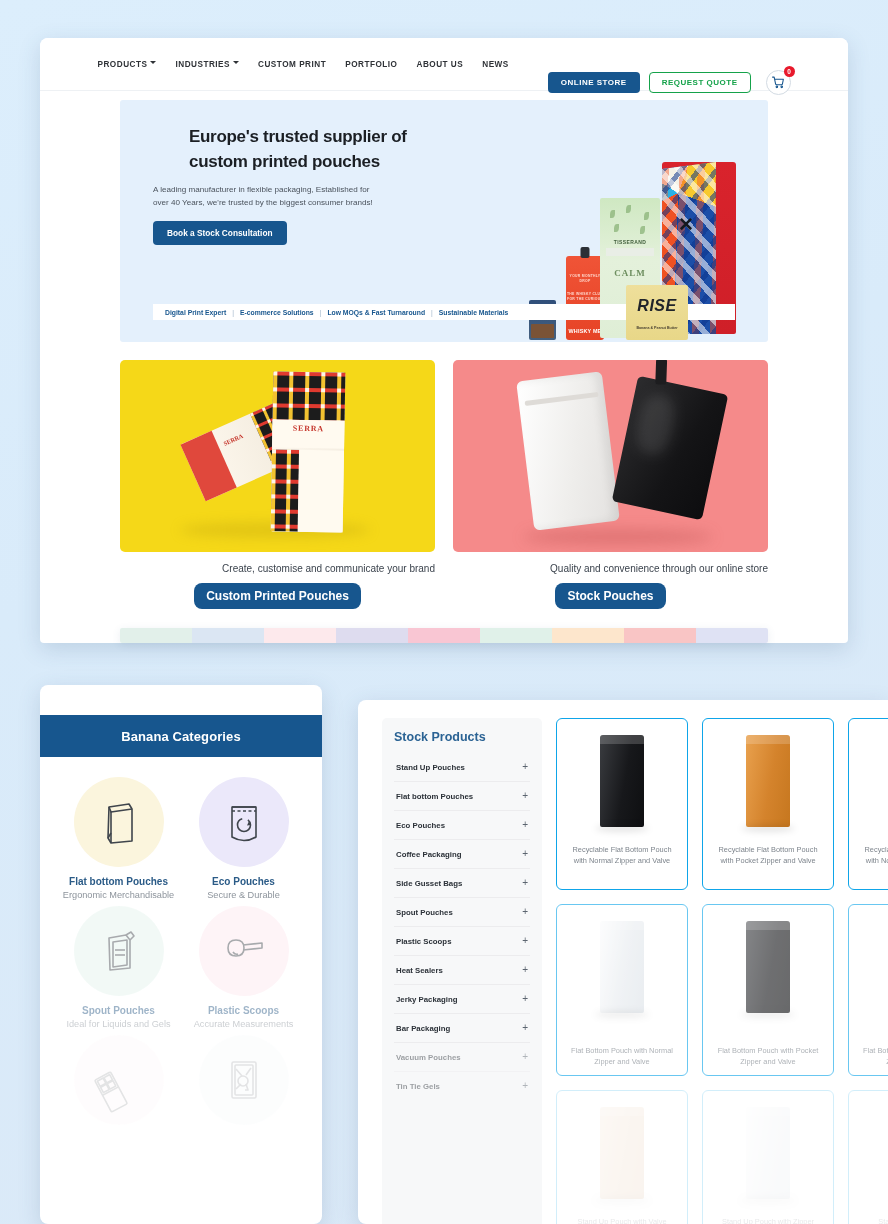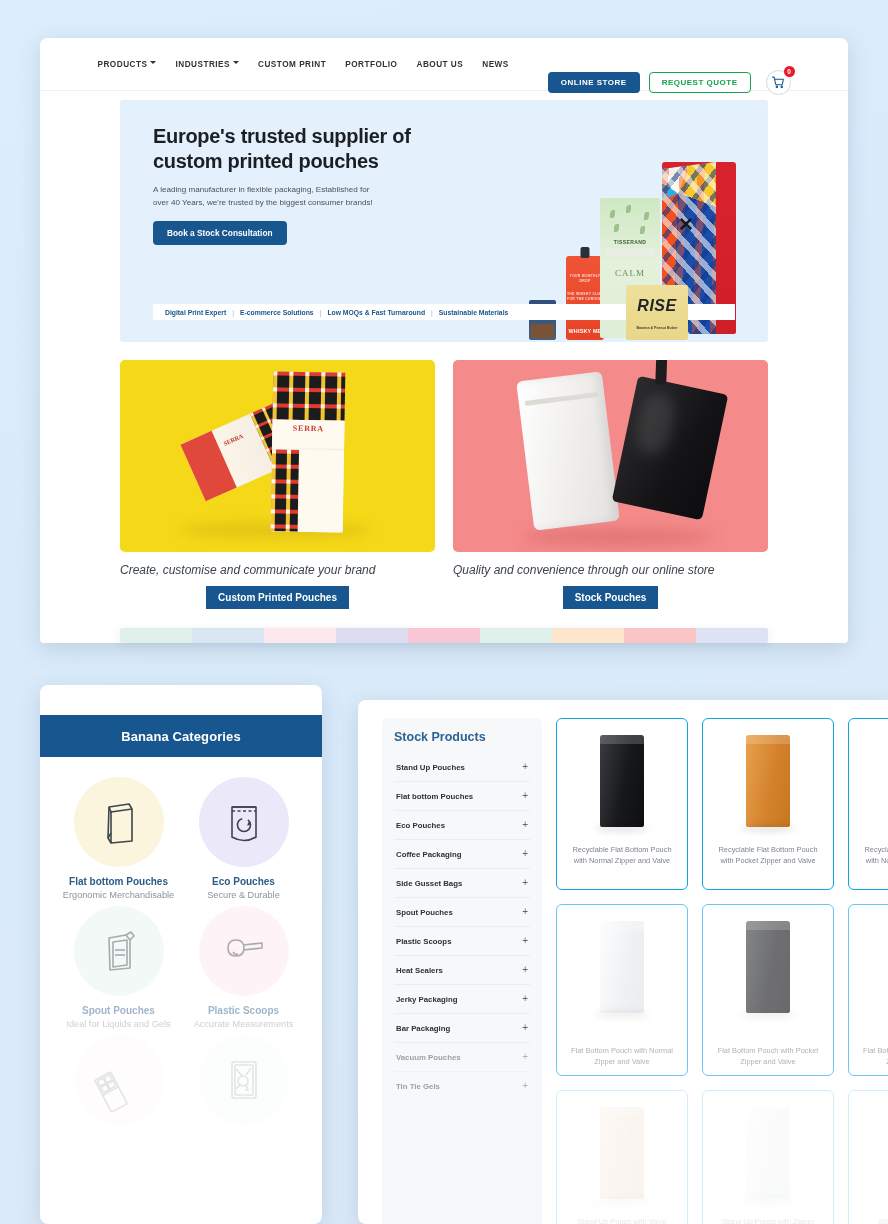--- a/index.html
+++ b/index.html
@@ -62,22 +62,23 @@
     display:flex; align-items:center; justify-content:center;
   }
 
   
   .hero{
     position:absolute; left:80px; top:62px; width:648px; height:242px;
     background:#e4f0fc; border-radius:3px; overflow:hidden;
   }
   .hero-text{ position:absolute; left:33px; top:24px; width:260px; }
   .hero-h1{
-    font-size:20px; line-height:25px; font-weight:700; color:#1b1f24;
+    font-size:17px; line-height:25px; font-weight:700; color:#1b1f24;
     letter-spacing:-.3px;
+    margin-left:36px;
   }
   .hero-p{
     margin-top:10px; font-size:8.1px; line-height:12.6px; color:#4a525c;
     width:233px;
   }
   .hero-btn{
     margin-top:12px; display:inline-block; background:#17568e; color:#fff;
     font-size:8.3px; font-weight:700; padding:7px 14px; border-radius:4px;
     cursor:pointer;
   }
@@ -130,21 +131,21 @@
   .hp-tiss .lbl{
     position:absolute; left:0; right:0; top:41px; text-align:center;
     font-size:5px; font-weight:700; color:#3f5c3a; letter-spacing:.4px;
   }
   .hp-tiss .band{
     position:absolute; left:6px; right:6px; top:50px; height:8px;
     background:#e9eee6;
   }
   .hp-tiss .calm{
     position:absolute; left:0; right:0; top:70px; text-align:center;
-    font-size:9px; font-weight:400; color:#6d8e5f; letter-spacing:1px;
+    font-size:9px; font-weight:700; color:#6d8e5f; letter-spacing:1px;
     font-family:"Liberation Serif", serif;
   }
   .hp-tiss .leaf{
     position:absolute; width:5px; height:8px; border-radius:60% 0 60% 0;
     background:#8fb67d; opacity:.8;
   }
   .hp-whisky{ 
     right:142px; bottom:2px; width:38px; height:84px;
     background:linear-gradient(180deg,#f05437 0%,#e64326 100%);
     border-radius:3px;
@@ -196,26 +197,26 @@
   }
   .frow{ display:flex; gap:18px; }
   .fcard{ width:315px; }
   .fimg{
     width:315px; height:192px; border-radius:5px; position:relative;
     overflow:hidden;
   }
   .fimg.yellow{ background:#f5d818; }
   .fimg.pink{ background:#f58a8a; }
   .fcap{
-    margin-top:11px; text-align:left; font-size:12px; color:#3b434d;font-style:italic;
+    margin-top:11px; text-align:right; font-size:10px; color:#3b434d;
   }
   .fbtn{
     margin:9px auto 0; display:block; width:max-content;
-    background:#17568e; color:#fff; font-size:10px; font-weight:700;
-    padding:6px 12px; border-radius:0; cursor:pointer;
+    background:#17568e; color:#fff; font-size:12px; font-weight:700;
+    padding:6px 12px; border-radius:8px; cursor:pointer;
   }
 
   
   .cbag{ position:absolute; }
   .cbag-a{
     left:152px; top:12px; width:72px; height:160px;
     background:linear-gradient(100deg,#fffaf0 0%,#f3ece0 100%);
     transform:rotate(1deg); border-radius:2px;
   }
   .cbag-a .top{

